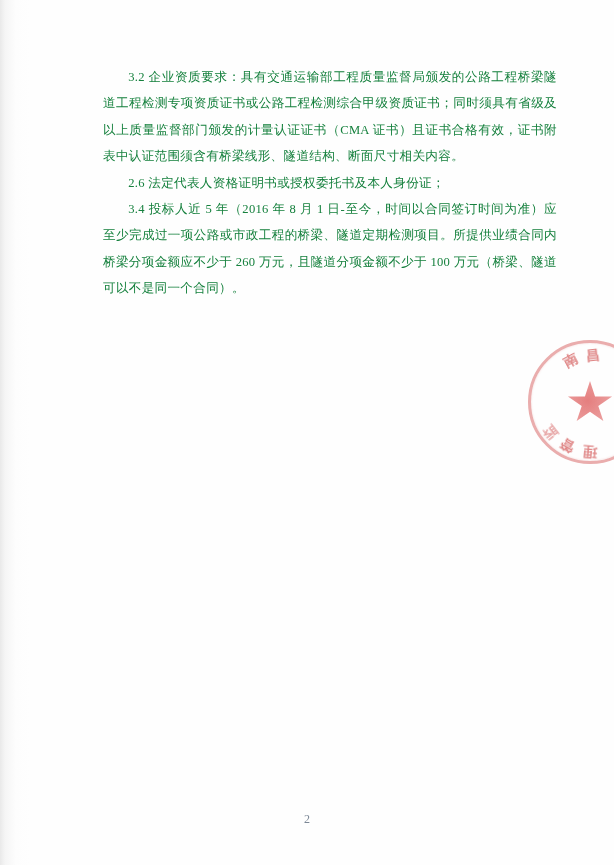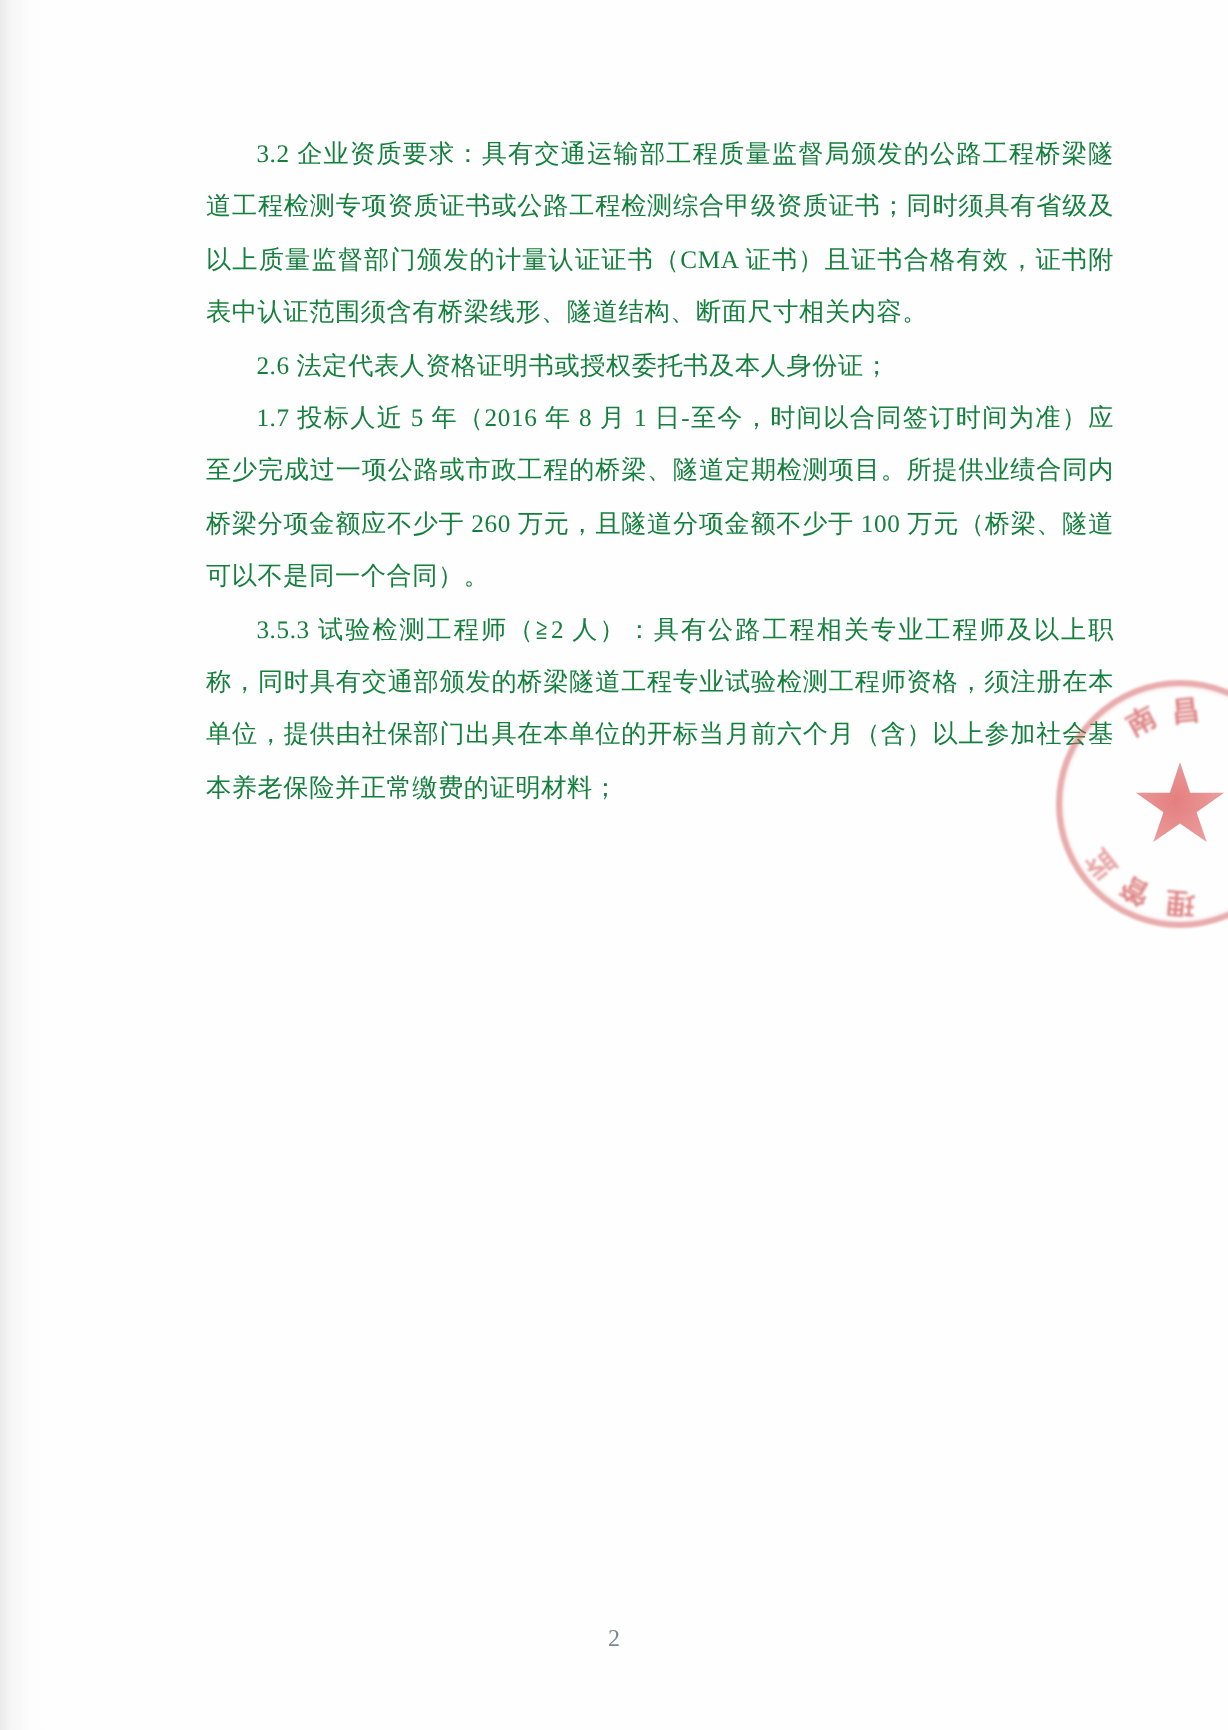--- a/index.html
+++ b/index.html
@@ -82,22 +82,21 @@
   .seal-char.b3 { left: 16px; top: 83px;  transform: rotate(232deg); opacity: 0.75; }
 </style>
 </head>
 <body>
 
 <div class="page">
 
   <div class="text-block">
     <p>3.2 企业资质要求：具有交通运输部工程质量监督局颁发的公路工程桥梁隧道工程检测专项资质证书或公路工程检测综合甲级资质证书；同时须具有省级及以上质量监督部门颁发的计量认证证书（CMA 证书）且证书合格有效，证书附表中认证范围须含有桥梁线形、隧道结构、断面尺寸相关内容。</p>
     <p>2.6 法定代表人资格证明书或授权委托书及本人身份证；</p>
-    <p>1.7 投标人近 5 年（2016 年 8 月 1 日-至今，时间以合同签订时间为准）应至少完成过一项公路或市政工程的桥梁、隧道定期检测项目。所提供业绩合同内桥梁分项金额应不少于 260 万元，且隧道分项金额不少于 100 万元（桥梁、隧道可以不是同一个合同）。</p>
-    <p>3.5.3 试验检测工程师（≧2 人）：具有公路工程相关专业工程师及以上职称，同时具有交通部颁发的桥梁隧道工程专业试验检测工程师资格，须注册在本单位，提供由社保部门出具在本单位的开标当月前六个月（含）以上参加社会基本养老保险并正常缴费的证明材料；</p>
+    <p>3.4 投标人近 5 年（2016 年 8 月 1 日-至今，时间以合同签订时间为准）应至少完成过一项公路或市政工程的桥梁、隧道定期检测项目。所提供业绩合同内桥梁分项金额应不少于 260 万元，且隧道分项金额不少于 100 万元（桥梁、隧道可以不是同一个合同）。</p>
   </div>
 
   <div class="seal">
     <div class="seal-ring"></div>
     <div class="seal-star"></div>
     <span class="seal-char t1">南</span>
     <span class="seal-char t2">昌</span>
     <span class="seal-char b1">理</span>
     <span class="seal-char b2">管</span>
     <span class="seal-char b3">监</span>

